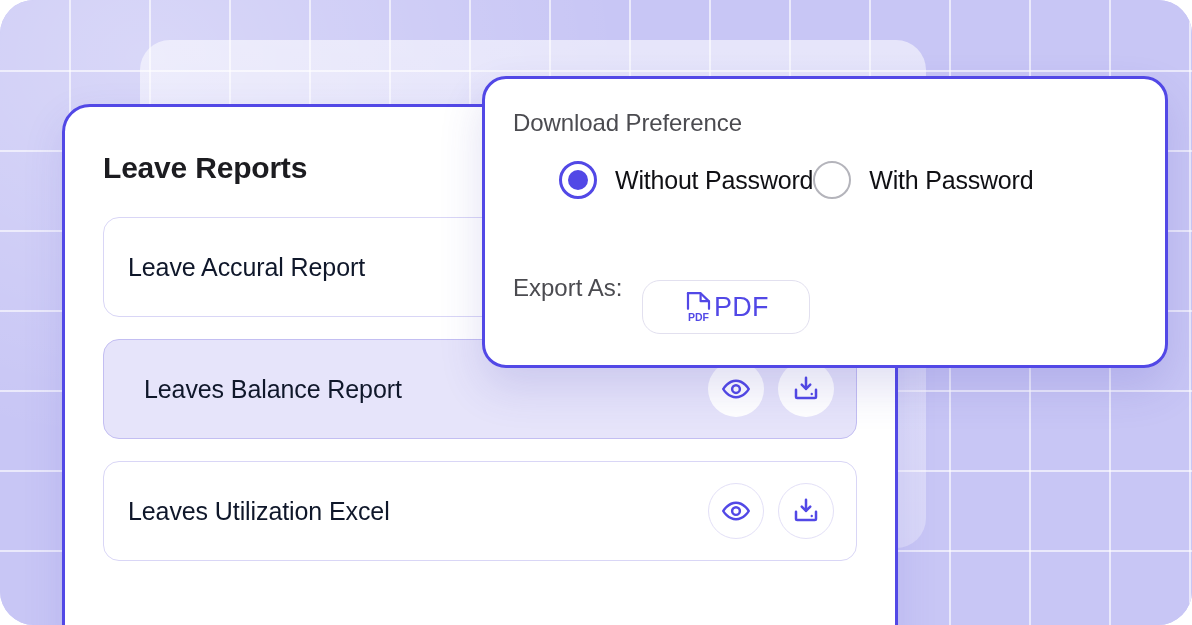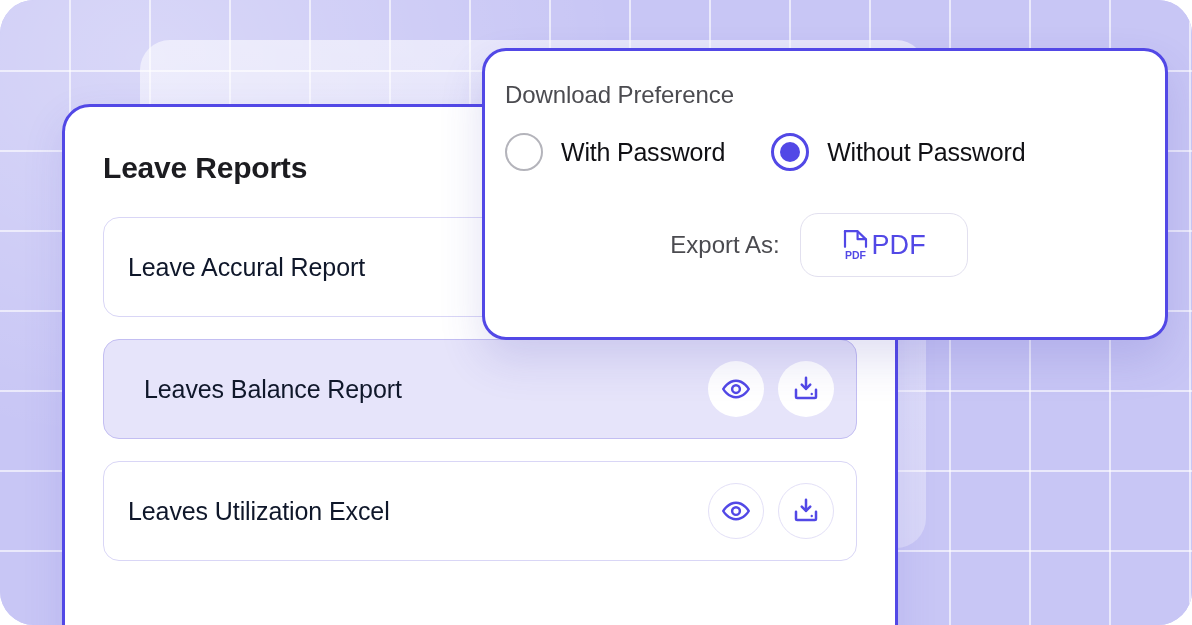--- a/index.html
+++ b/index.html
@@ -119,27 +119,27 @@
   }
   .report-row.selected .icon-btn {
     border-color: transparent;
     background: #ffffff;
   }
 
   
   .modal {
     position: absolute;
     left: 482px;
-    top: 48px;
+    top: 76px;
     width: 686px;
     height: 292px;
     background: #ffffff;
     border: 3px solid #5248e6;
     border-radius: 24px;
-    padding: 30px 32px 28px 20px;
+    padding: 30px 32px 28px 28px;
     box-shadow: 0 20px 44px rgba(70,60,180,0.16);
   }
 
   .modal-title {
     font-size: 24px;
     color: #4b4b50;
     letter-spacing: -0.1px;
     margin-bottom: 24px;
   }
 
@@ -184,40 +184,41 @@
   .radio-label {
     font-size: 25px;
     color: #101014;
     letter-spacing: -0.2px;
     white-space: nowrap;
   }
 
   .export-row {
     display: flex;
     align-items: center;
-    justify-content: center;
+    justify-content: flex-start;
     gap: 18px;
   }
 
   .export-label {
     font-size: 24px;
     color: #4b4b50;
     margin-right: 2px;
   }
 
   .export-btn {
-    height: 64px;
+    height: 54px;
     min-width: 168px;
     border: 1.5px solid #e2e0ef;
     border-radius: 18px;
     background: #ffffff;
     display: flex;
     align-items: center;
     justify-content: center;
     padding: 0 22px;
+    margin-top: 39px;
   }
 
   .export-btn-text {
     font-size: 27px;
     color: #5248e6;
     letter-spacing: 0.2px;
   }
 
   .file-icon { flex: none; display: block; }
 </style>
@@ -291,28 +292,28 @@
       </div>
     </div>
   </div>
 
   <div class="modal">
 
     <div class="modal-title">Download Preference</div>
 
     <div class="radio-row">
 
+      <label class="radio-opt second">
+        <span class="radio checked"></span>
+        <span class="radio-label">Without Password</span>
+      </label>
+
       <label class="radio-opt">
         <span class="radio"></span>
         <span class="radio-label">With Password</span>
-      </label>
-
-      <label class="radio-opt second">
-        <span class="radio checked"></span>
-        <span class="radio-label">Without Password</span>
       </label>
     </div>
 
     <div class="export-row">
 
       <span class="export-label">Export As:</span>
 
       <div class="export-btn">
         <svg class="file-icon" width="30" height="32" viewBox="0 0 30 32" fill="none">
           <path d="M4 2.2h12.6L25 10.4v7.4" stroke="#5248E6" stroke-width="2.2" stroke-linecap="round" stroke-linejoin="round"></path>

